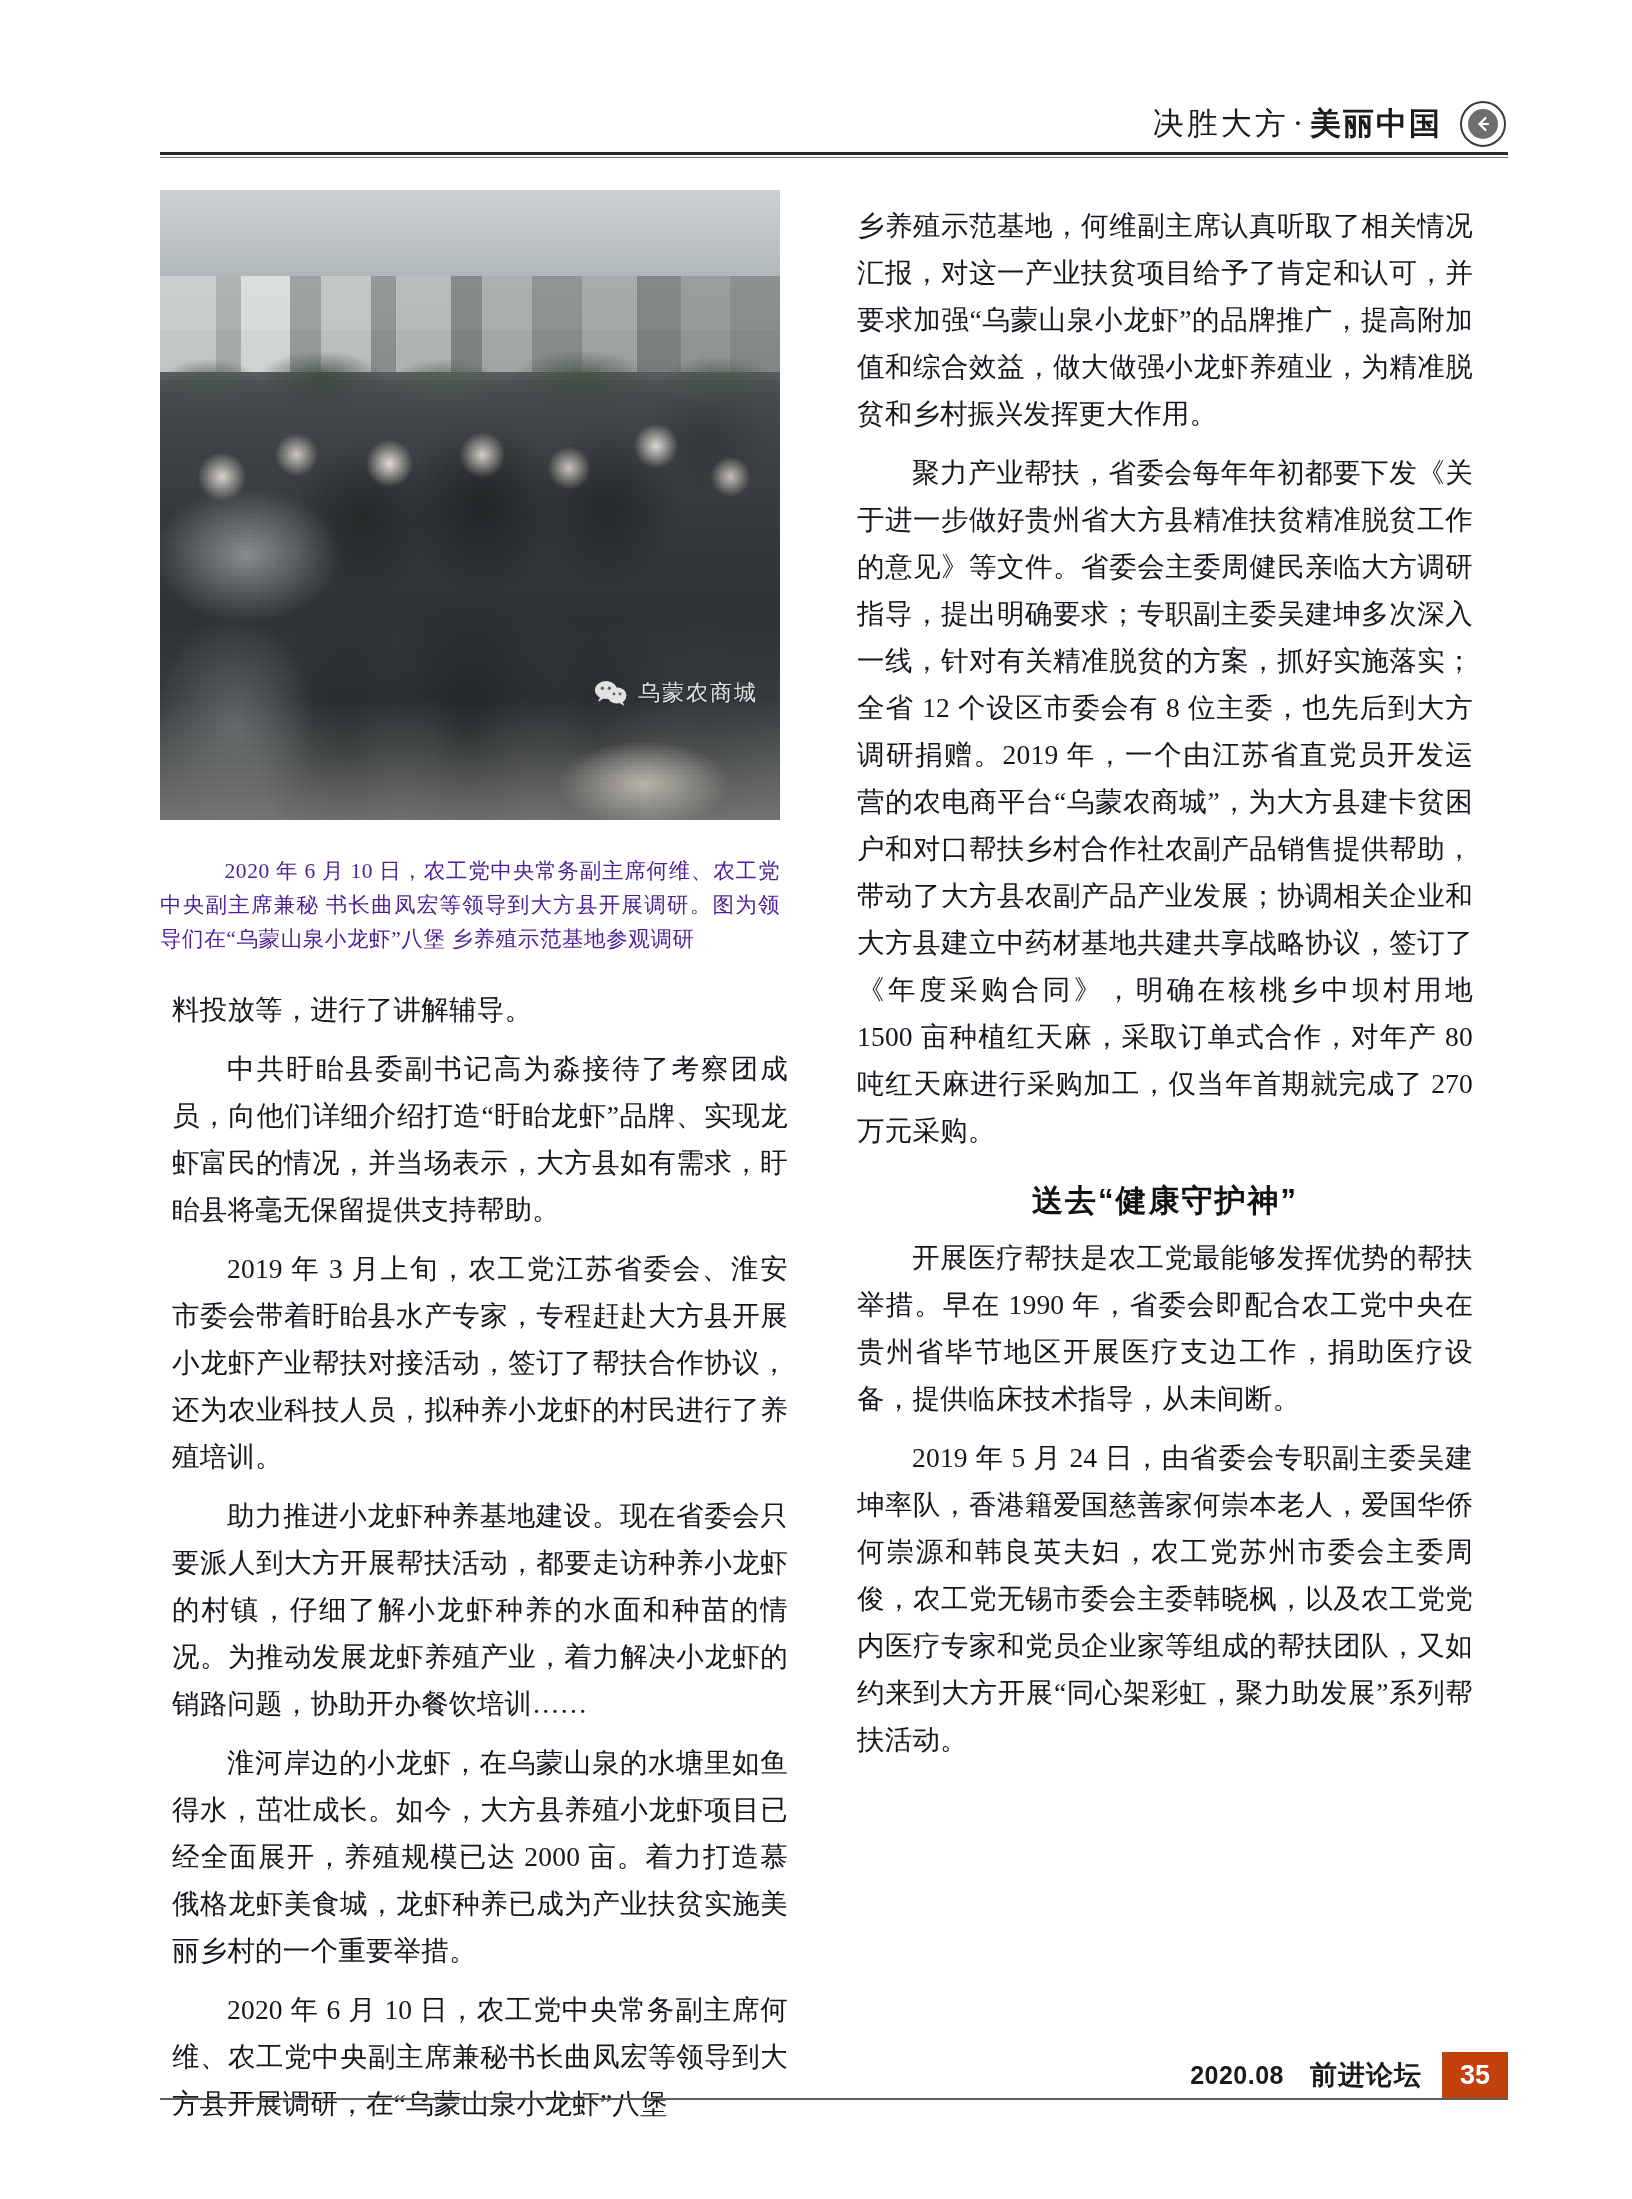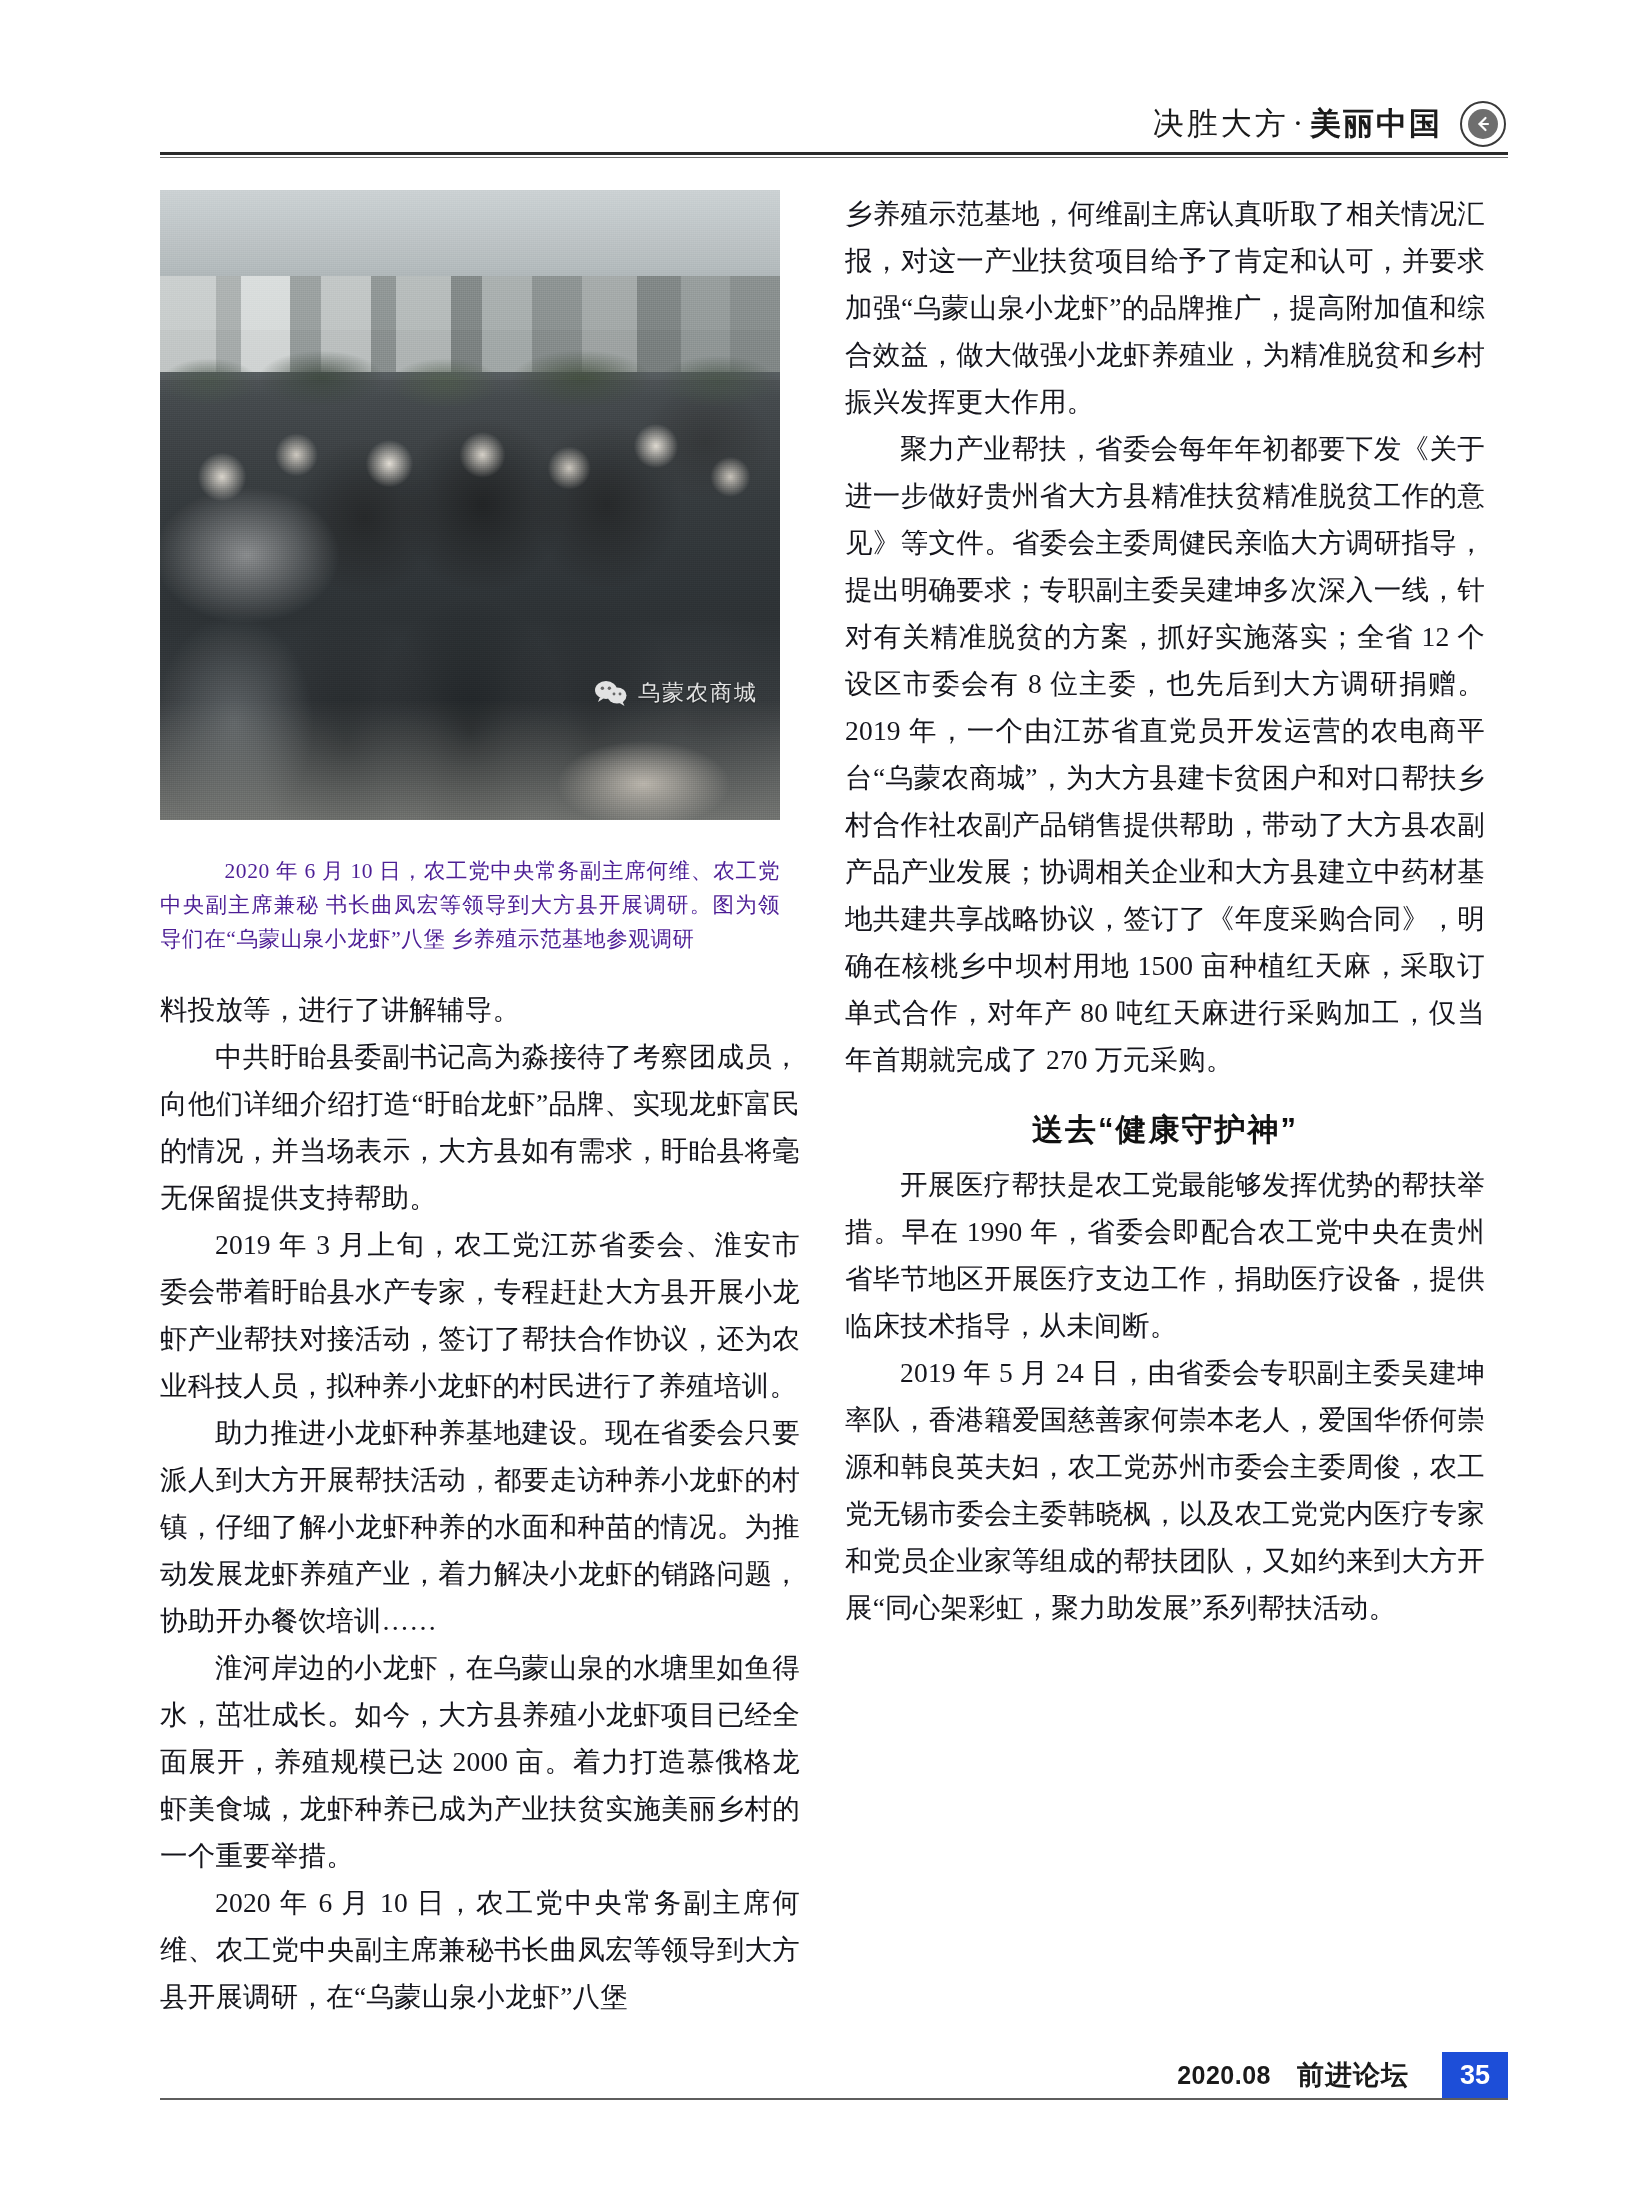--- a/index.html
+++ b/index.html
@@ -219,21 +219,21 @@
     line-height: 34px;
     color: #4c1d95;
     text-align: justify;
     text-justify: inter-ideograph;
     letter-spacing: .6px;
   }
   .caption .indent { padding-left: 3em; }
 
   
   .body-text p {
-    margin: 0;
+    margin: 12px;
     font-size: 27.5px;
     line-height: 47px;
     color: #15151c;
     text-indent: 2em;
     letter-spacing: .2px;
     text-align: justify;
     text-justify: inter-ideograph;
   }
   .body-text p.no-indent { text-indent: 0; }
   .col-left .body-text { margin-top: 30px; }
@@ -282,24 +282,24 @@
   }
   .footer-mag {
     font-family: "Liberation Serif", "DejaVu Serif", serif;
     font-weight: bold;
     font-size: 27px;
     color: #1a1a1a;
     letter-spacing: 1px;
     margin-left: 26px;
   }
   .footer-page {
-    margin-left: 33px;
+    margin-left: 20px;
     width: 66px;
     height: 46px;
-    background: #1d4ed8;
+    background: #c2410c;
     color: #ffffff;
     font-family: "Liberation Sans", "DejaVu Sans", sans-serif;
     font-weight: bold;
     font-size: 27px;
     display: flex;
     align-items: center;
     justify-content: center;
   }
 </style>
 </head>

